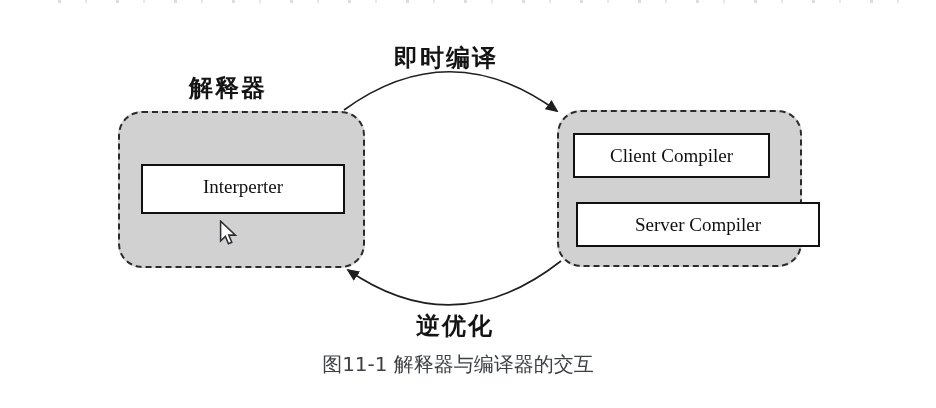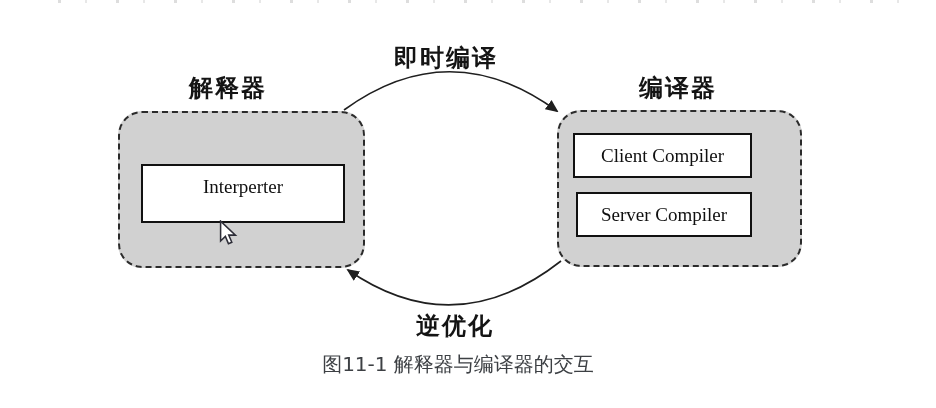--- a/index.html
+++ b/index.html
@@ -36,43 +36,42 @@
     border: 2px dashed #2b2b2b; border-radius: 24px;
   }
   .interpreter-group { left: 118px; top: 111px; width: 247px; height: 157px; }
   .compiler-group    { left: 557px; top: 110px; width: 245px; height: 157px; }
 
   .inner-box {
     position: absolute; background: #ffffff; border: 2px solid #111111;
     text-align: center; font-family: "Liberation Serif", serif;
     font-size: 19px; color: #101010;
   }
-  .interpreter-box { left: 21px; top: 51px; width: 204px; height: 59px; line-height: 42px; }
-  .client-box      { left: 14px; top: 21px; width: 179px; height: 45px; line-height: 41px; }
-  .server-box      { left: 17px; top: 80px; width: 176px; height: 45px; line-height: 41px; }
+  .interpreter-box { left: 21px; top: 51px; width: 204px; height: 50px; line-height: 42px; }
+  .client-box      { left: 14px; top: 21px; width: 197px; height: 45px; line-height: 41px; }
+  .server-box      { left: 17px; top: 90px; width: 244px; height: 45px; line-height: 41px; }
 
   .arrows { position: absolute; left: 0; top: 0; pointer-events: none; }
 
   .cursor { position: absolute; left: 219px; top: 220px; }
 
   .caption {
     position: absolute; left: 458px; top: 351px; transform: translateX(-50%);
     font-family: "DejaVu Sans", "Liberation Sans", sans-serif;
     font-size: 20px; color: #3d4044; white-space: nowrap;
   }
 </style>
 </head>
 <body>
 
 <div class="page">
 
   <div class="top-remnants"></div>
 
   <div class="zh-label interpreter-title">解释器</div>
-  <div class="zh-label compiler-title">编译器</div>
   <div class="zh-label jit-label">即时编译</div>
   <div class="zh-label deopt-label">逆优化</div>
 
   <div class="group interpreter-group">
     <div class="inner-box interpreter-box">
       <span>Interperter</span>
     </div>
   </div>
 
   <div class="group compiler-group">

